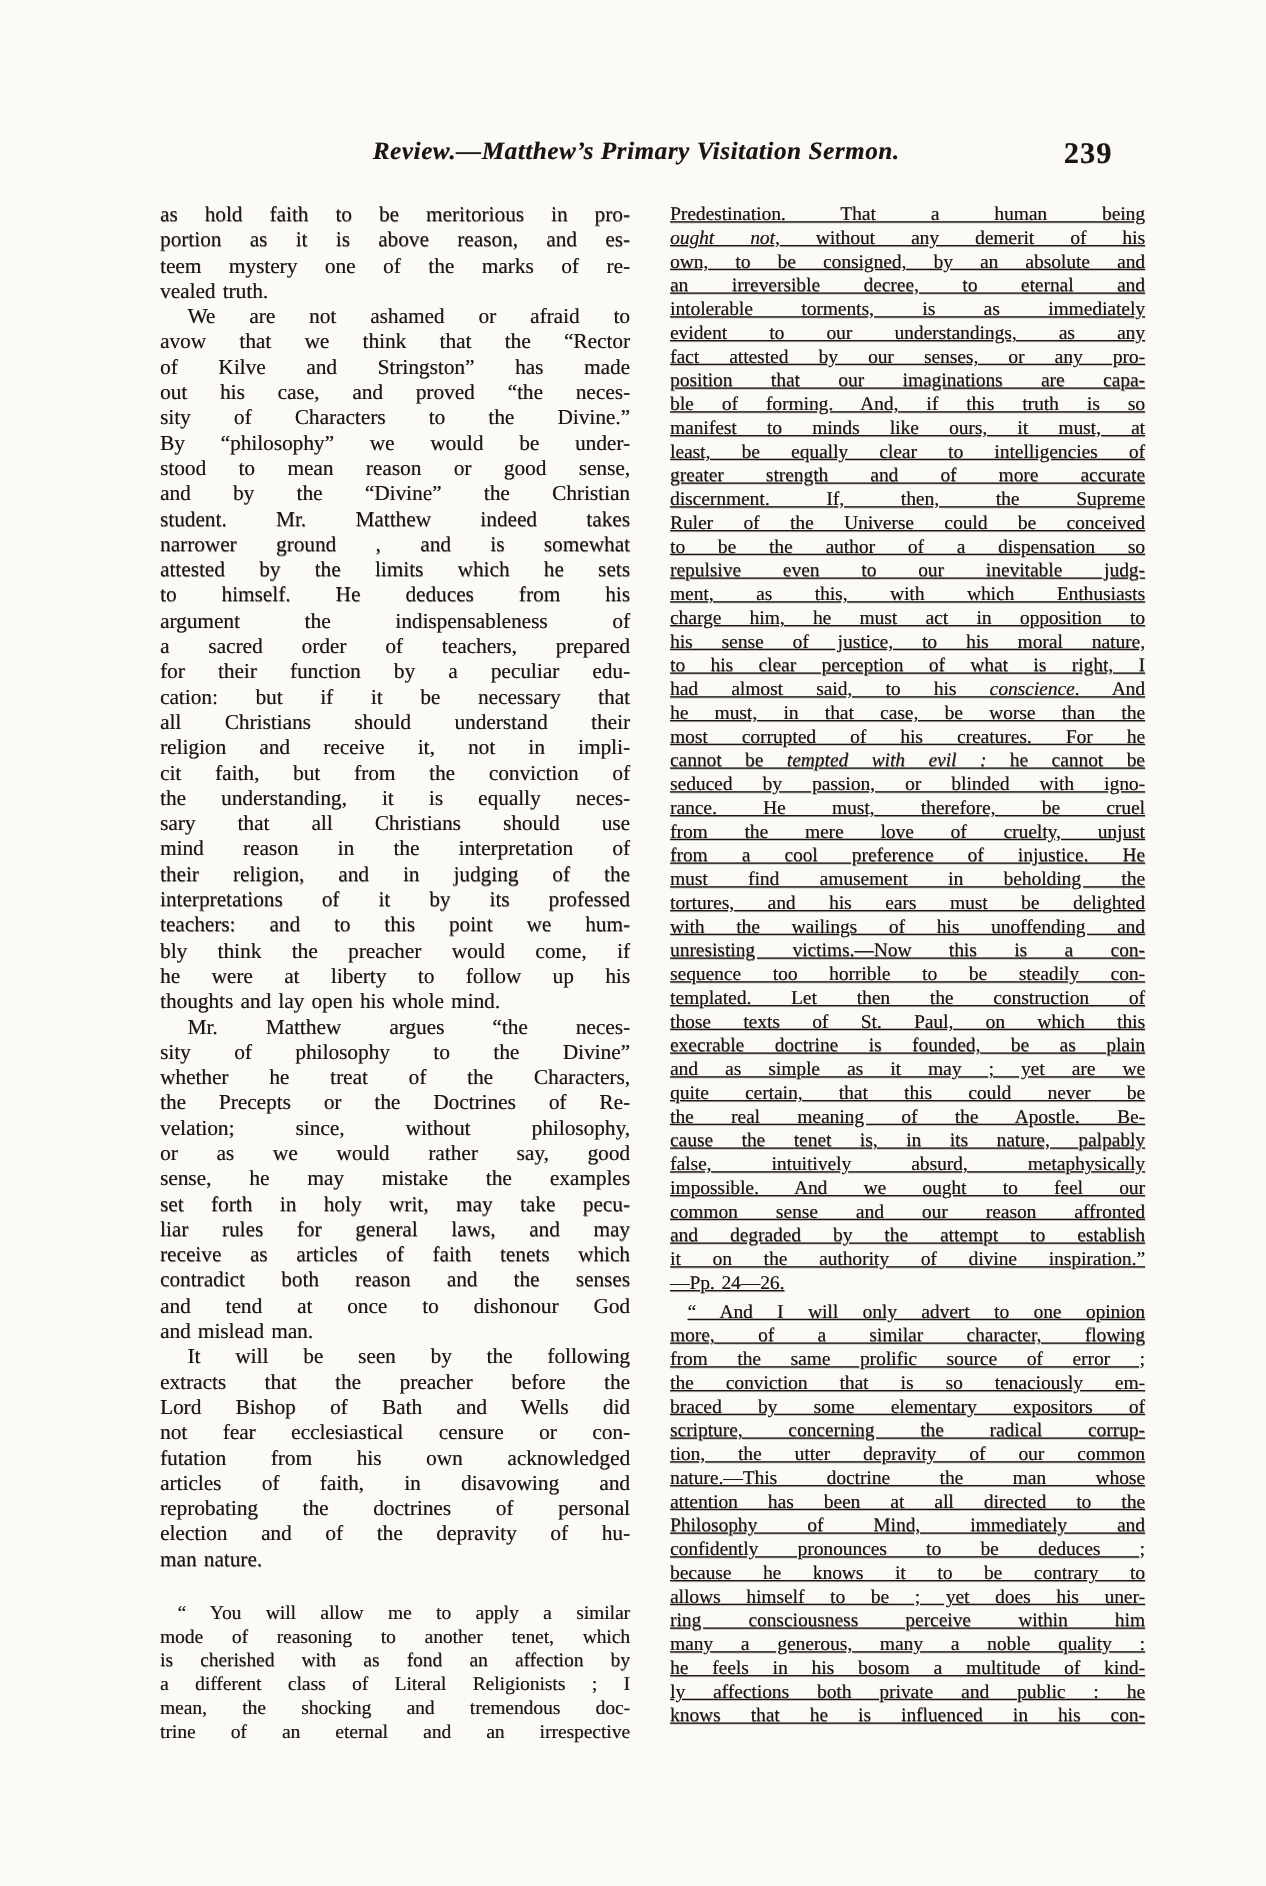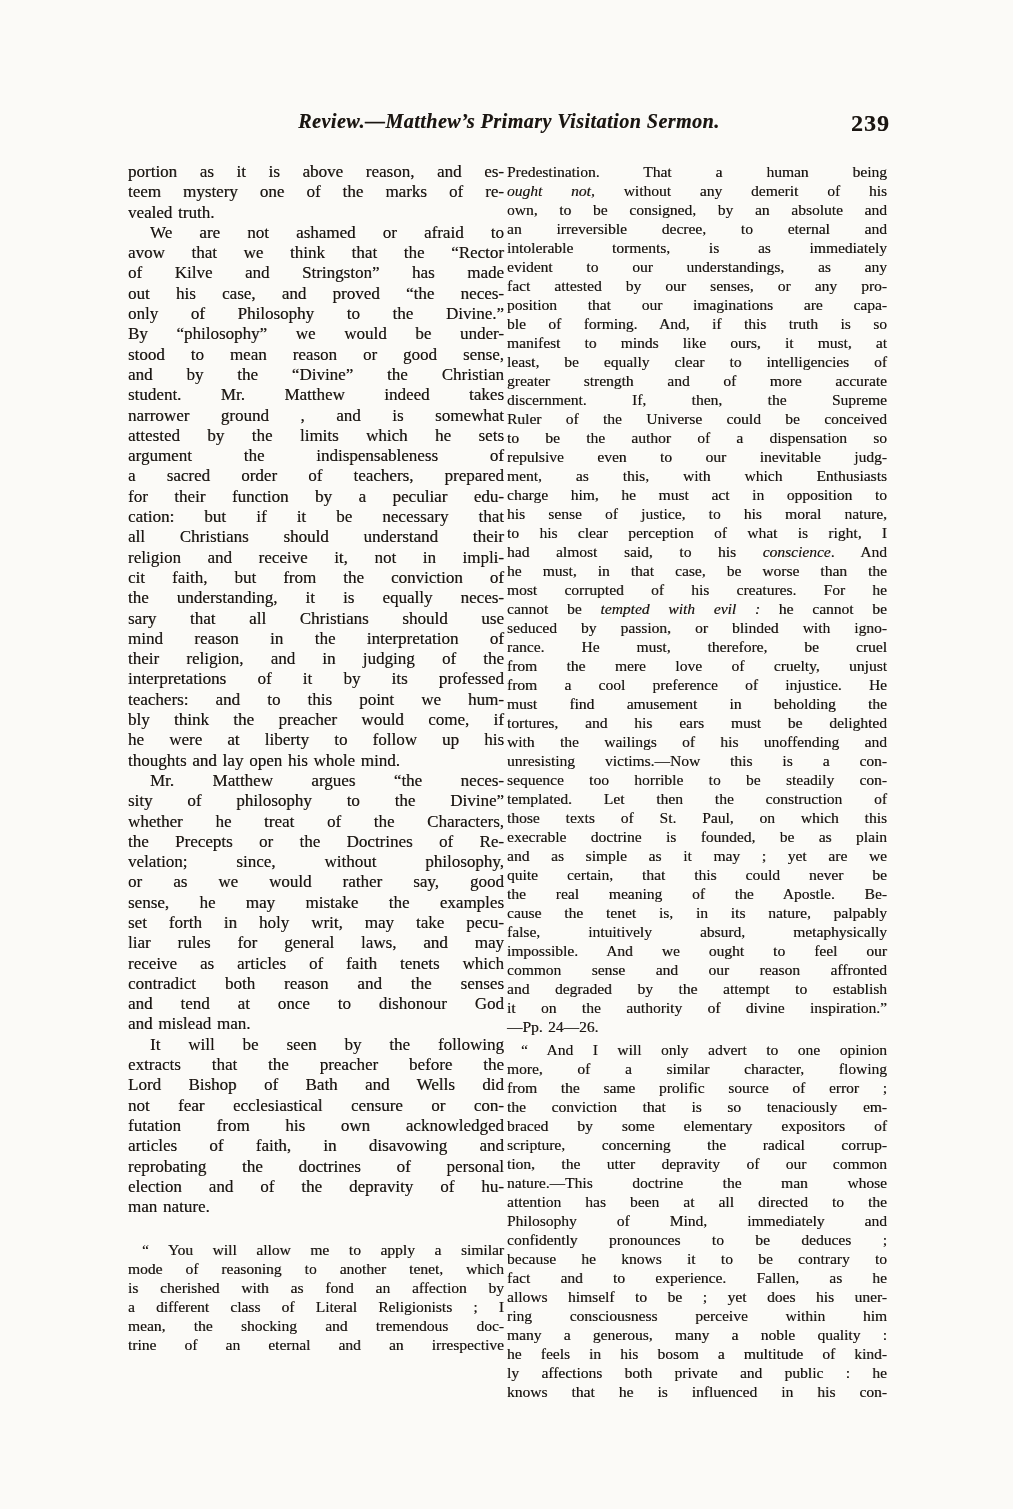--- a/index.html
+++ b/index.html
@@ -42,21 +42,21 @@
     right: 0;
     font-size: 24px;
     font-weight: bold;
     letter-spacing: 1px;
   }
   .col {
     position: absolute;
     top: 162px;
   }
   .col-left  { left: 128px; width: 376px; }
-  .col-right { left: 507px; width: 380px; }
+  .col-right { left: 536px; width: 380px; text-decoration: underline; }
   .para { margin: 0; }
   .para.body  { font-size: 17px;   line-height: 20.3px; }
   .para.quote { font-size: 15.5px; line-height: 19px; }
   .col-left .para.quote { margin-top: 23px; }
   .col-right .para.quote + .para.quote { margin-top: 4px; }
   .line {
     text-align: justify;
     text-align-last: justify;
     word-spacing: 1.5px;
     white-space: normal;
@@ -68,36 +68,38 @@
 </head>
 <body>
 
 <div class="page">
   <div class="header">
     <span class="running-title">Review.—Matthew’s Primary Visitation Sermon.</span>
     <span class="page-number">239</span>
   </div>
   <div class="col col-left">
       <div class="para body">
+        <div class="line"><span>as hold faith to be meritorious in pro-</span></div>
         <div class="line"><span>portion as it is above reason, and es-</span></div>
         <div class="line"><span>teem mystery one of the marks of re-</span></div>
         <div class="line end"><span>vealed truth.</span></div>
       </div>
       <div class="para body indent">
         <div class="line"><span>We are not ashamed or afraid to</span></div>
         <div class="line"><span>avow that we think that the “Rector</span></div>
         <div class="line"><span>of Kilve and Stringston” has made</span></div>
         <div class="line"><span>out his case, and proved “the neces-</span></div>
-        <div class="line"><span>only of Philosophy to the Divine.”</span></div>
+        <div class="line"><span>sity of Characters to the Divine.”</span></div>
         <div class="line"><span>By “philosophy” we would be under-</span></div>
         <div class="line"><span>stood to mean reason or good sense,</span></div>
         <div class="line"><span>and by the “Divine” the Christian</span></div>
         <div class="line"><span>student. Mr. Matthew indeed takes</span></div>
         <div class="line"><span>narrower ground , and is somewhat</span></div>
         <div class="line"><span>attested by the limits which he sets</span></div>
+        <div class="line"><span>to himself. He deduces from his</span></div>
         <div class="line"><span>argument the indispensableness of</span></div>
         <div class="line"><span>a sacred order of teachers, prepared</span></div>
         <div class="line"><span>for their function by a peculiar edu-</span></div>
         <div class="line"><span>cation: but if it be necessary that</span></div>
         <div class="line"><span>all Christians should understand their</span></div>
         <div class="line"><span>religion and receive it, not in impli-</span></div>
         <div class="line"><span>cit faith, but from the conviction of</span></div>
         <div class="line"><span>the understanding, it is equally neces-</span></div>
         <div class="line"><span>sary that all Christians should use</span></div>
         <div class="line"><span>mind reason in the interpretation of</span></div>
@@ -198,21 +200,20 @@
         <div class="line"><span>from the same prolific source of error ;</span></div>
         <div class="line"><span>the conviction that is so tenaciously em-</span></div>
         <div class="line"><span>braced by some elementary expositors of</span></div>
         <div class="line"><span>scripture, concerning the radical corrup-</span></div>
         <div class="line"><span>tion, the utter depravity of our common</span></div>
         <div class="line"><span>nature.—This doctrine the man whose</span></div>
         <div class="line"><span>attention has been at all directed to the</span></div>
         <div class="line"><span>Philosophy of Mind, immediately and</span></div>
         <div class="line"><span>confidently pronounces to be deduces ;</span></div>
         <div class="line"><span>because he knows it to be contrary to</span></div>
-        <div class="line"><span>fact and to experience. Fallen, as he</span></div>
         <div class="line"><span>allows himself to be ; yet does his uner-</span></div>
         <div class="line"><span>ring consciousness perceive within him</span></div>
         <div class="line"><span>many a generous, many a noble quality :</span></div>
         <div class="line"><span>he feels in his bosom a multitude of kind-</span></div>
         <div class="line"><span>ly affections both private and public : he</span></div>
         <div class="line"><span>knows that he is influenced in his con-</span></div>
       </div>
     </div>
 </div>
 

